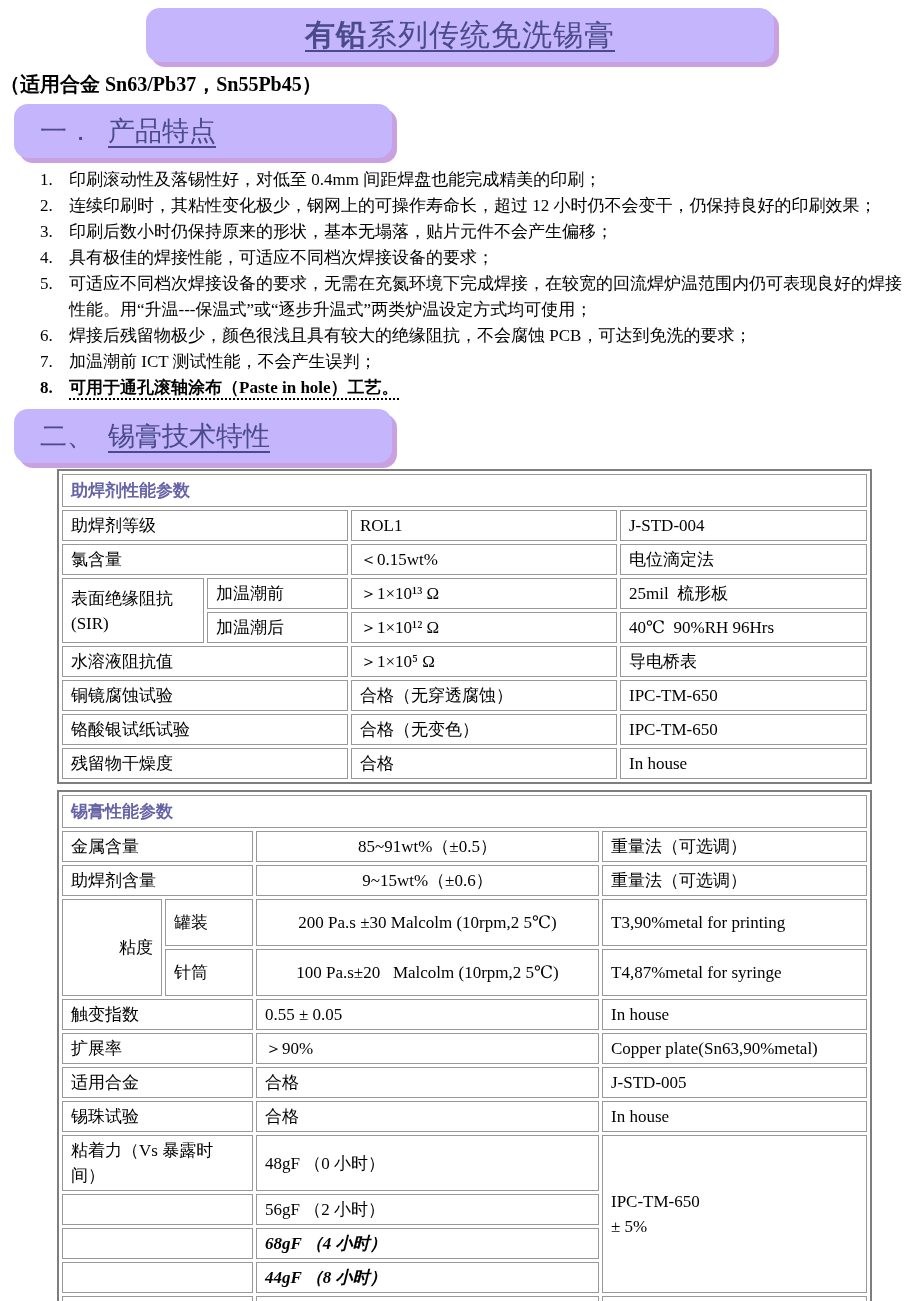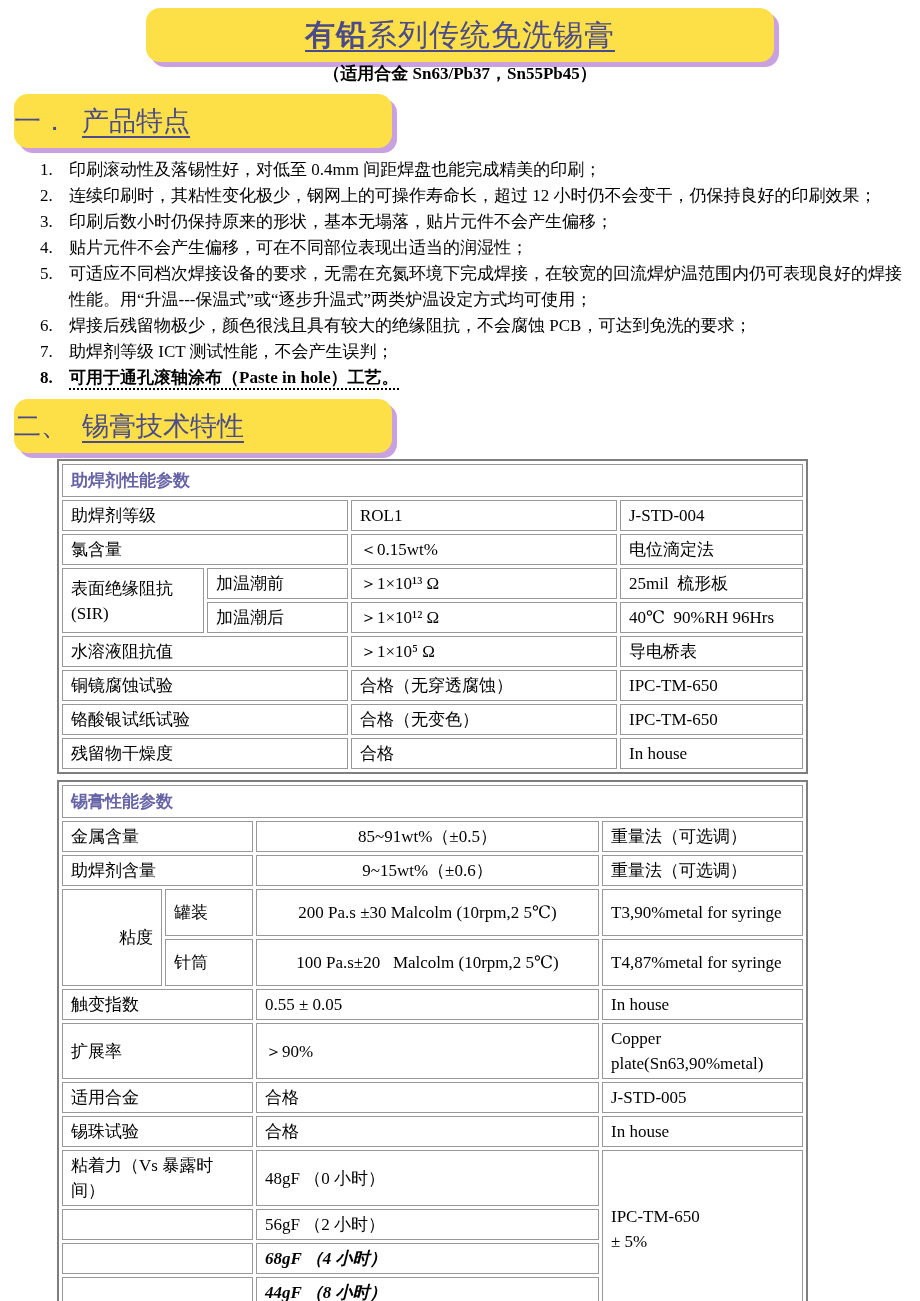--- a/index.html
+++ b/index.html
@@ -4,41 +4,41 @@
 <style>
   * { box-sizing: border-box; margin: 0; padding: 0; }
   html, body { background: #ffffff; }
   body {
     width: 920px; height: 1301px; overflow: hidden;
     font-family: "Liberation Serif", "DejaVu Serif", serif;
     color: #000;
   }
   
   .banner {
-    background: #fde047;
+    background: #c4b5fd;
     border-radius: 14px;
     box-shadow: 5px 5px 0 #C9A0E0;
   }
   .title-banner {
     width: 628px; height: 54px; margin: 8px auto 0;
     display: flex; align-items: center; justify-content: center;
   }
   .title-text {
     font-size: 30px; color: #4A4A8C;
     text-decoration: underline; text-decoration-thickness: 2px; text-underline-offset: 5px;
     letter-spacing: 1px; white-space: pre;
   }
   .title-text .em { font-weight: bold; }
   .subtitle {
-    text-align: center;
-    font-size: 17px; font-weight: bold; line-height: 24px;
+    margin-top: 10px; text-align: left;
+    font-size: 20px; font-weight: bold; line-height: 24px;
   }
   .section-banner {
     width: 378px; height: 54px; margin: 8px 0 0 14px;
-    display: flex; align-items: center; 
+    display: flex; align-items: center; padding-left: 26px;
   }
   .section-heading {
     font-size: 27px; color: #4A4A8C; white-space: pre;
   }
   .section-heading .num { margin-right: 14px; }
   .section-heading .u {
     text-decoration: underline; text-decoration-thickness: 2px; text-underline-offset: 6px;
   }
   
   .feature-list { margin: 9px 10px 0 40px; }
@@ -47,21 +47,21 @@
   .feature-item .txt { flex: 1; }
   .feature-item.strong { font-weight: bold; }
   .feature-item.strong .txt .dotted {
     border-bottom: 2px dotted #000; padding-bottom: 1px;
   }
   
   table.spec {
     border-collapse: separate; border-spacing: 3px;
     border: 2px solid #7e7e7e;
     margin: 6px 16px 0 57px;
-    width: 751px; table-layout: fixed;
+    width: 815px; table-layout: fixed;
     background: #fff;
   }
   table.spec td {
     border: 1px solid #989898;
     padding: 2px 8px;
     font-size: 17px; line-height: 25px;
     vertical-align: middle;
     white-space: pre-wrap; overflow: hidden;
   }
   table.spec td.sect {
@@ -94,33 +94,33 @@
   <div class="feature-item">
       <span class="num">2.</span>
       <span class="txt">连续印刷时，其粘性变化极少，钢网上的可操作寿命长，超过 12 小时仍不会变干，仍保持良好的印刷效果；</span>
     </div>
   <div class="feature-item">
       <span class="num">3.</span>
       <span class="txt">印刷后数小时仍保持原来的形状，基本无塌落，贴片元件不会产生偏移；</span>
     </div>
   <div class="feature-item">
       <span class="num">4.</span>
-      <span class="txt">贴片元件不会产生偏移，可在不同部位表现出适当的润湿性；</span>
+      <span class="txt">具有极佳的焊接性能，可适应不同档次焊接设备的要求；</span>
     </div>
   <div class="feature-item">
       <span class="num">5.</span>
       <span class="txt">可适应不同档次焊接设备的要求，无需在充氮环境下完成焊接，在较宽的回流焊炉温范围内仍可表现良好的焊接性能。用“升温---保温式”或“逐步升温式”两类炉温设定方式均可使用；</span>
     </div>
   <div class="feature-item">
       <span class="num">6.</span>
       <span class="txt">焊接后残留物极少，颜色很浅且具有较大的绝缘阻抗，不会腐蚀 PCB，可达到免洗的要求；</span>
     </div>
   <div class="feature-item">
       <span class="num">7.</span>
-      <span class="txt">助焊剂等级 ICT 测试性能，不会产生误判；</span>
+      <span class="txt">加温潮前 ICT 测试性能，不会产生误判；</span>
     </div>
   <div class="feature-item strong">
       <span class="num">8.</span>
       <span class="txt"><span class="dotted">可用于通孔滚轴涂布（Paste in hole）工艺。</span></span>
     </div>
 </div>
 
 <div class="banner section-banner">
   <div class="section-heading"><span class="num">二、</span><span class="u">锡膏技术特性</span></div>
 </div>
@@ -199,21 +199,21 @@
   </tr>
   <tr>
     <td colspan="2">助焊剂含量</td>
     <td class="c">9~15wt%（±0.6）</td>
     <td>重量法（可选调）</td>
   </tr>
   <tr class="tall">
     <td rowspan="2" class="gap2">粘度</td>
     <td>罐装</td>
     <td class="c">200 Pa.s ±30 Malcolm (10rpm,2 5℃)</td>
-    <td>T3,90%metal for syringe</td>
+    <td>T3,90%metal for printing</td>
   </tr>
   <tr class="tall">
     <td>针筒</td>
     <td class="c">100 Pa.s±20   Malcolm (10rpm,2 5℃)</td>
     <td>T4,87%metal for syringe</td>
   </tr>
   <tr>
     <td colspan="2">触变指数</td>
     <td>0.55 ± 0.05</td>
     <td>In house</td>

